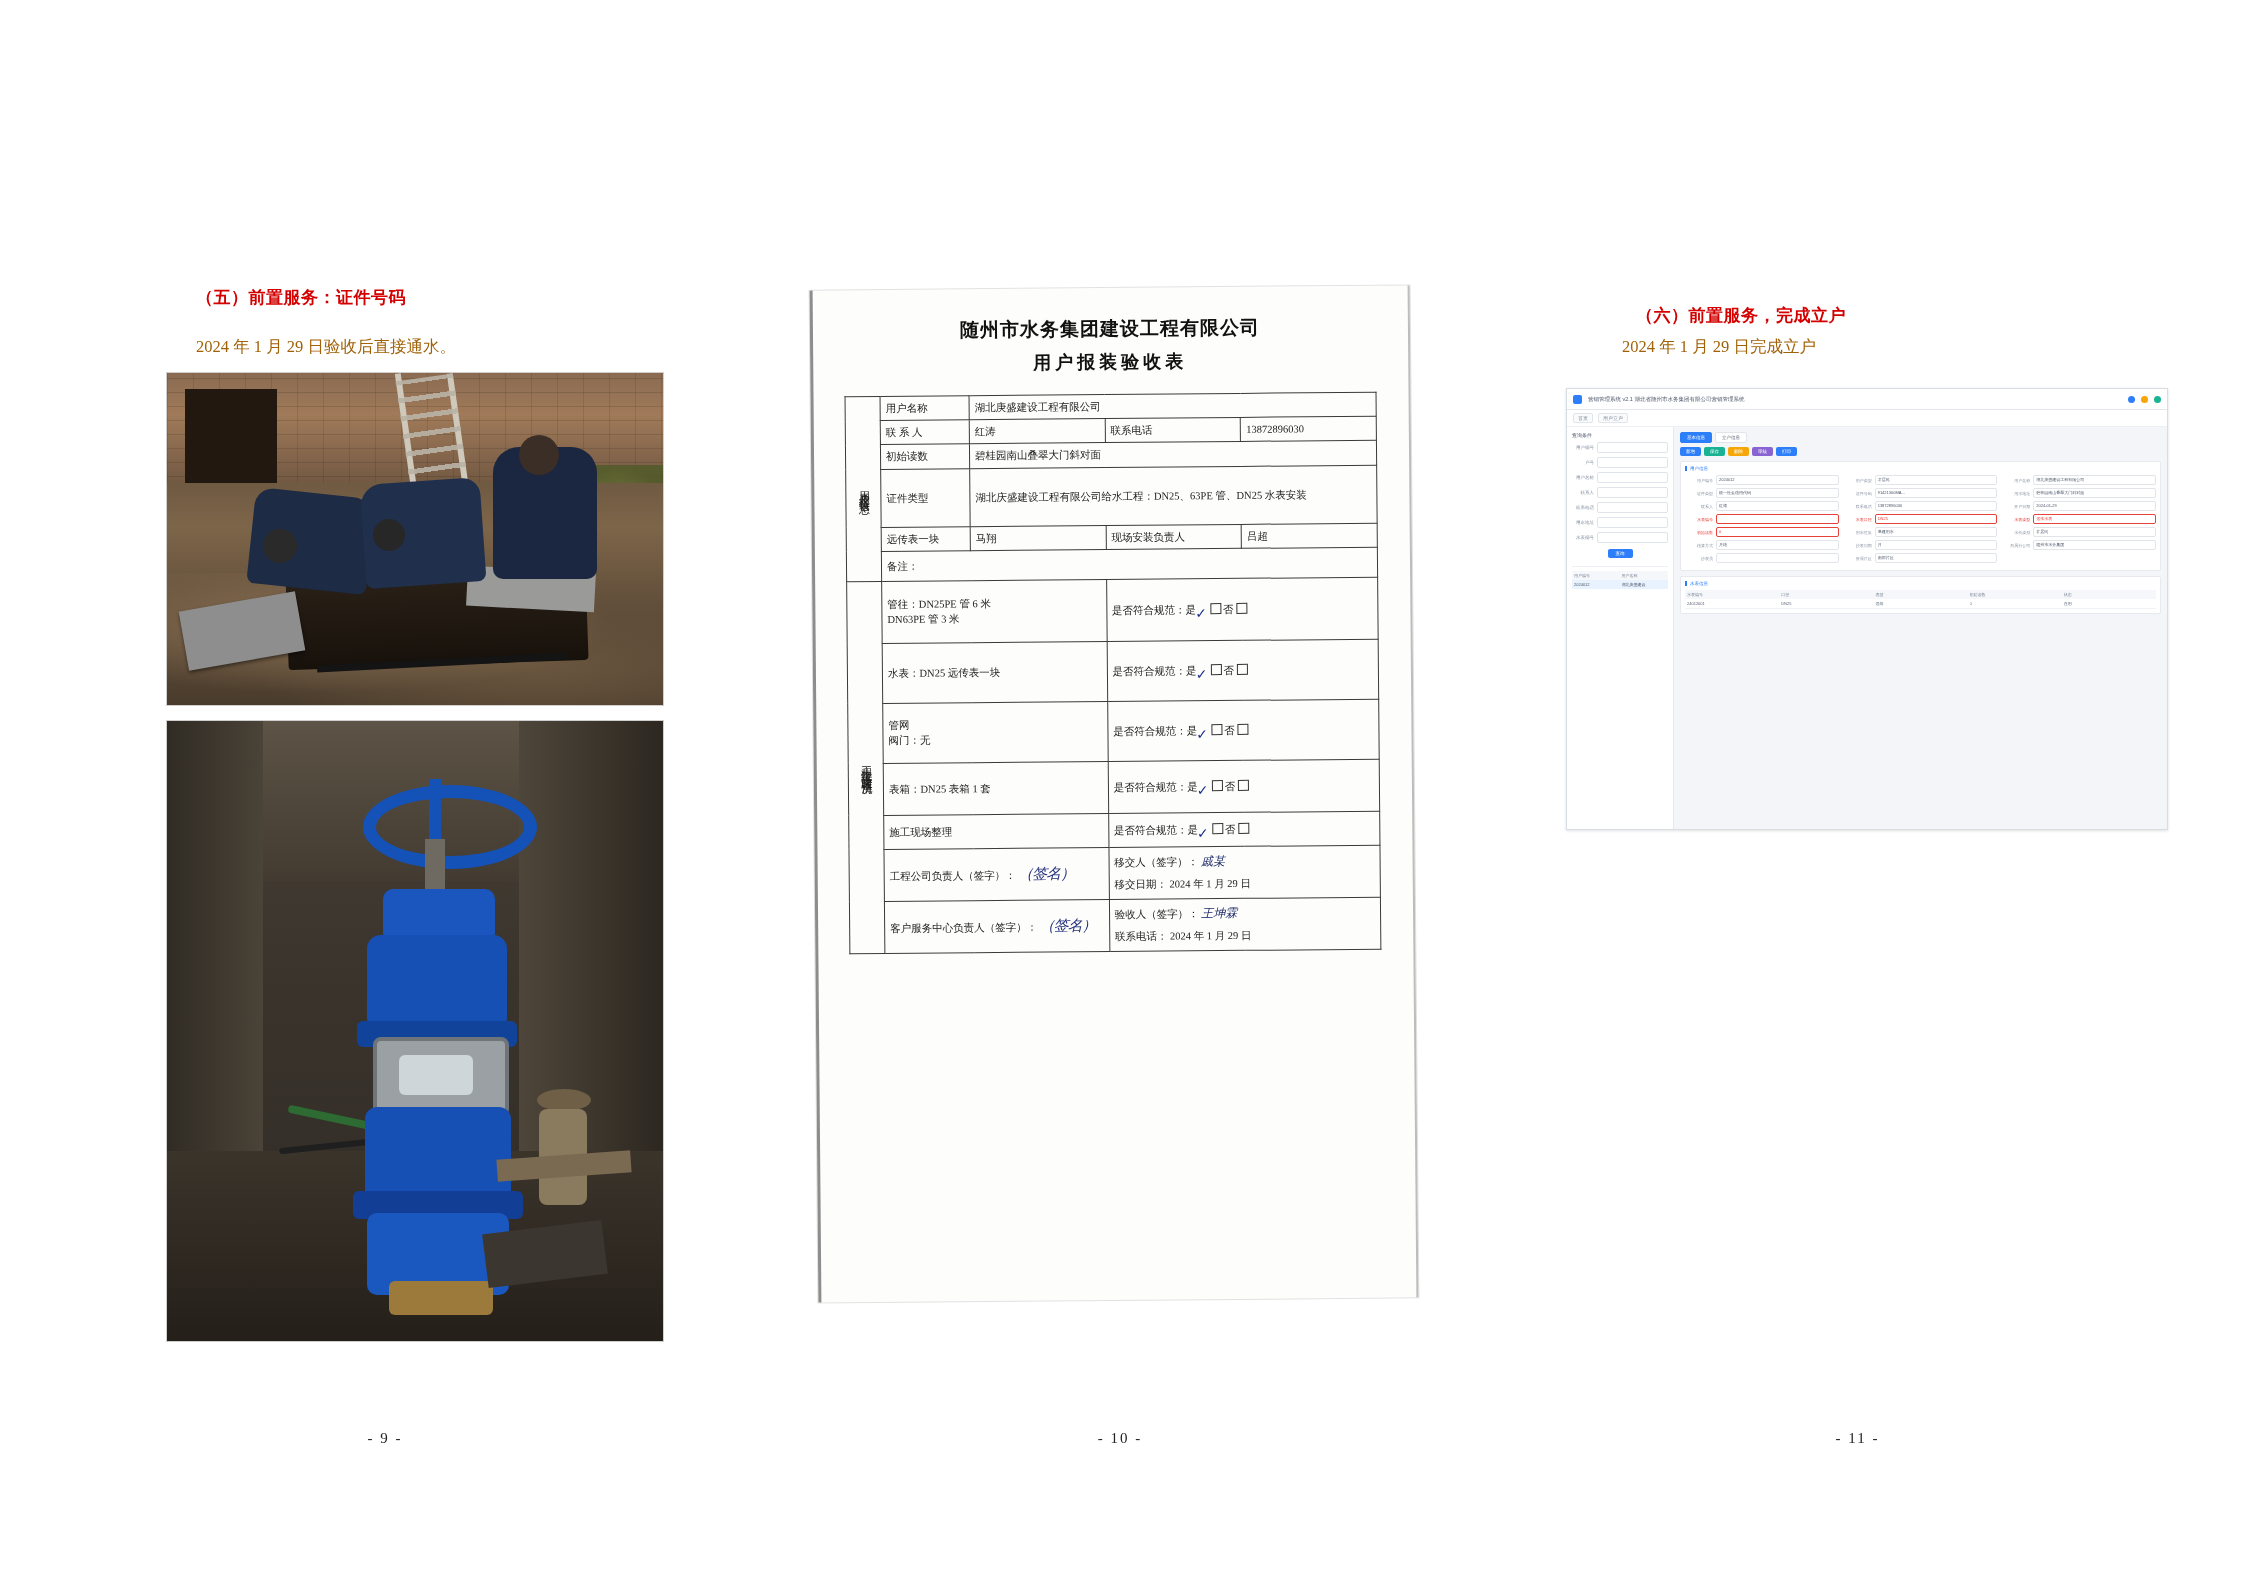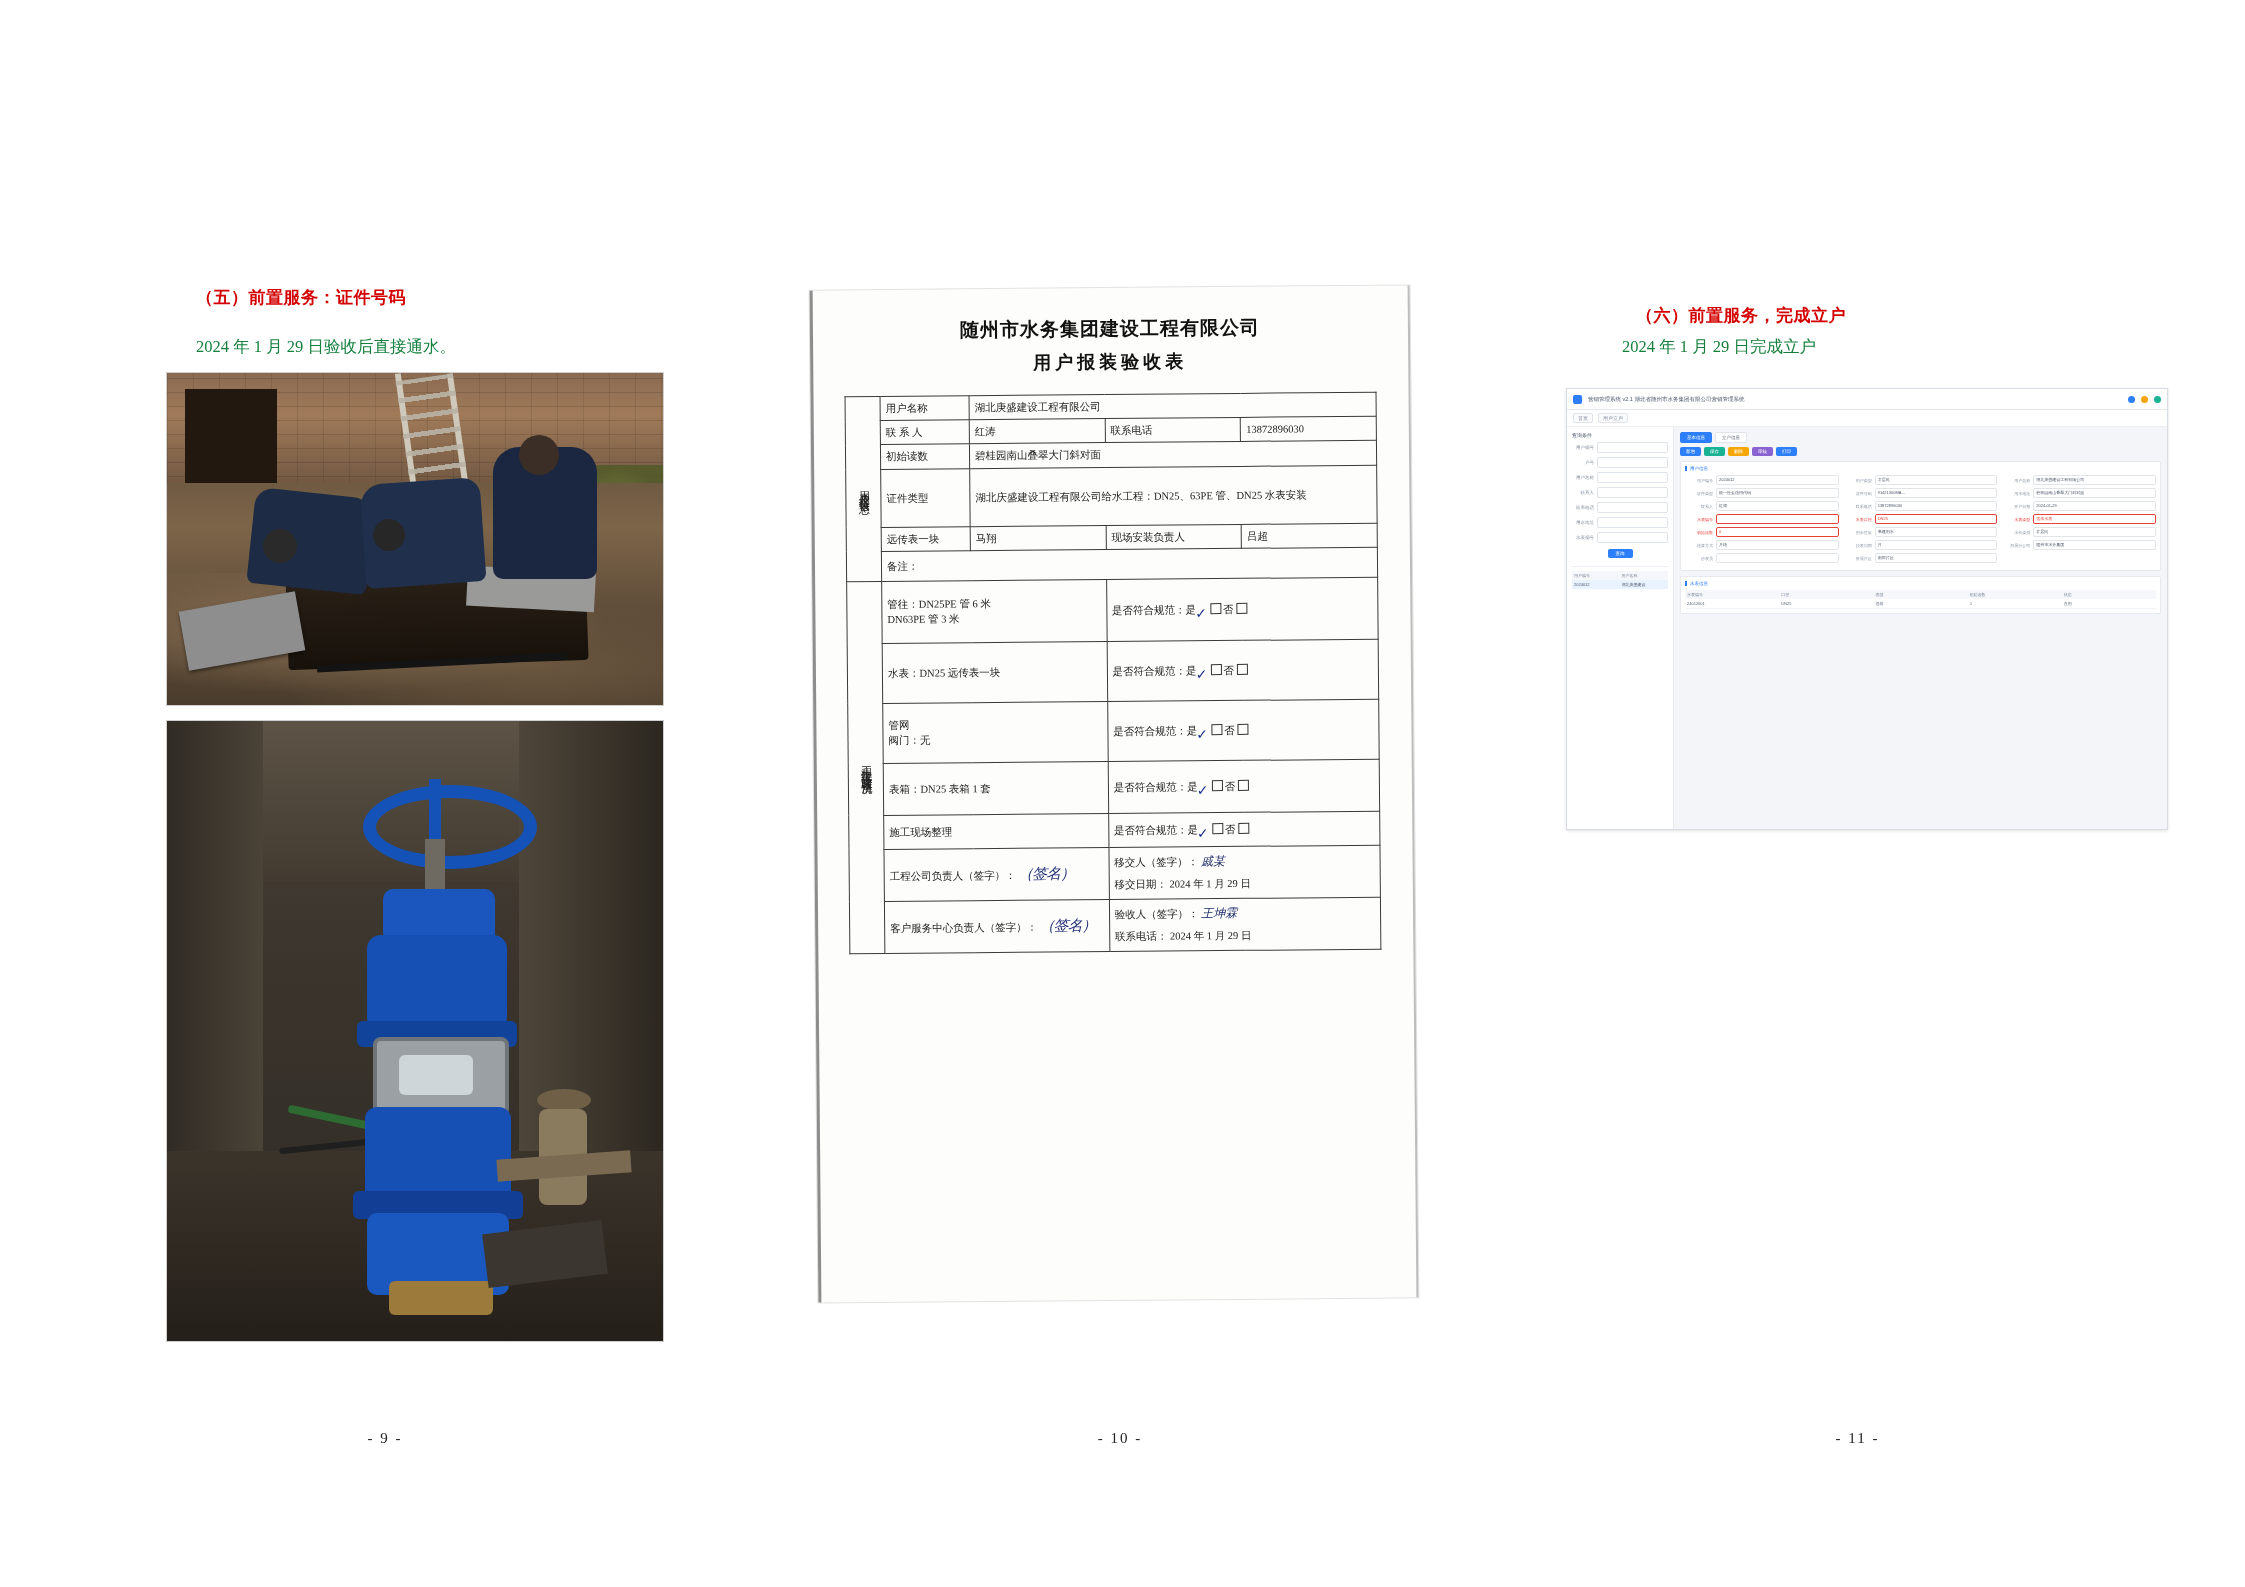--- a/index.html
+++ b/index.html
@@ -30,21 +30,21 @@
   .section-title{
     position:absolute;
     color:#d40000;
     font-weight:bold;
     font-size:17px;
     letter-spacing:0.5px;
     white-space:nowrap;
   }
   .section-note{
     position:absolute;
-    color:#15803d;
+    color:#a16207;
     font-size:16.5px;
     white-space:nowrap;
   }
   .page-num{
     position:absolute;
     bottom:140px;
     width:100%;
     text-align:center;
     font-size:15px;
     color:#222;

